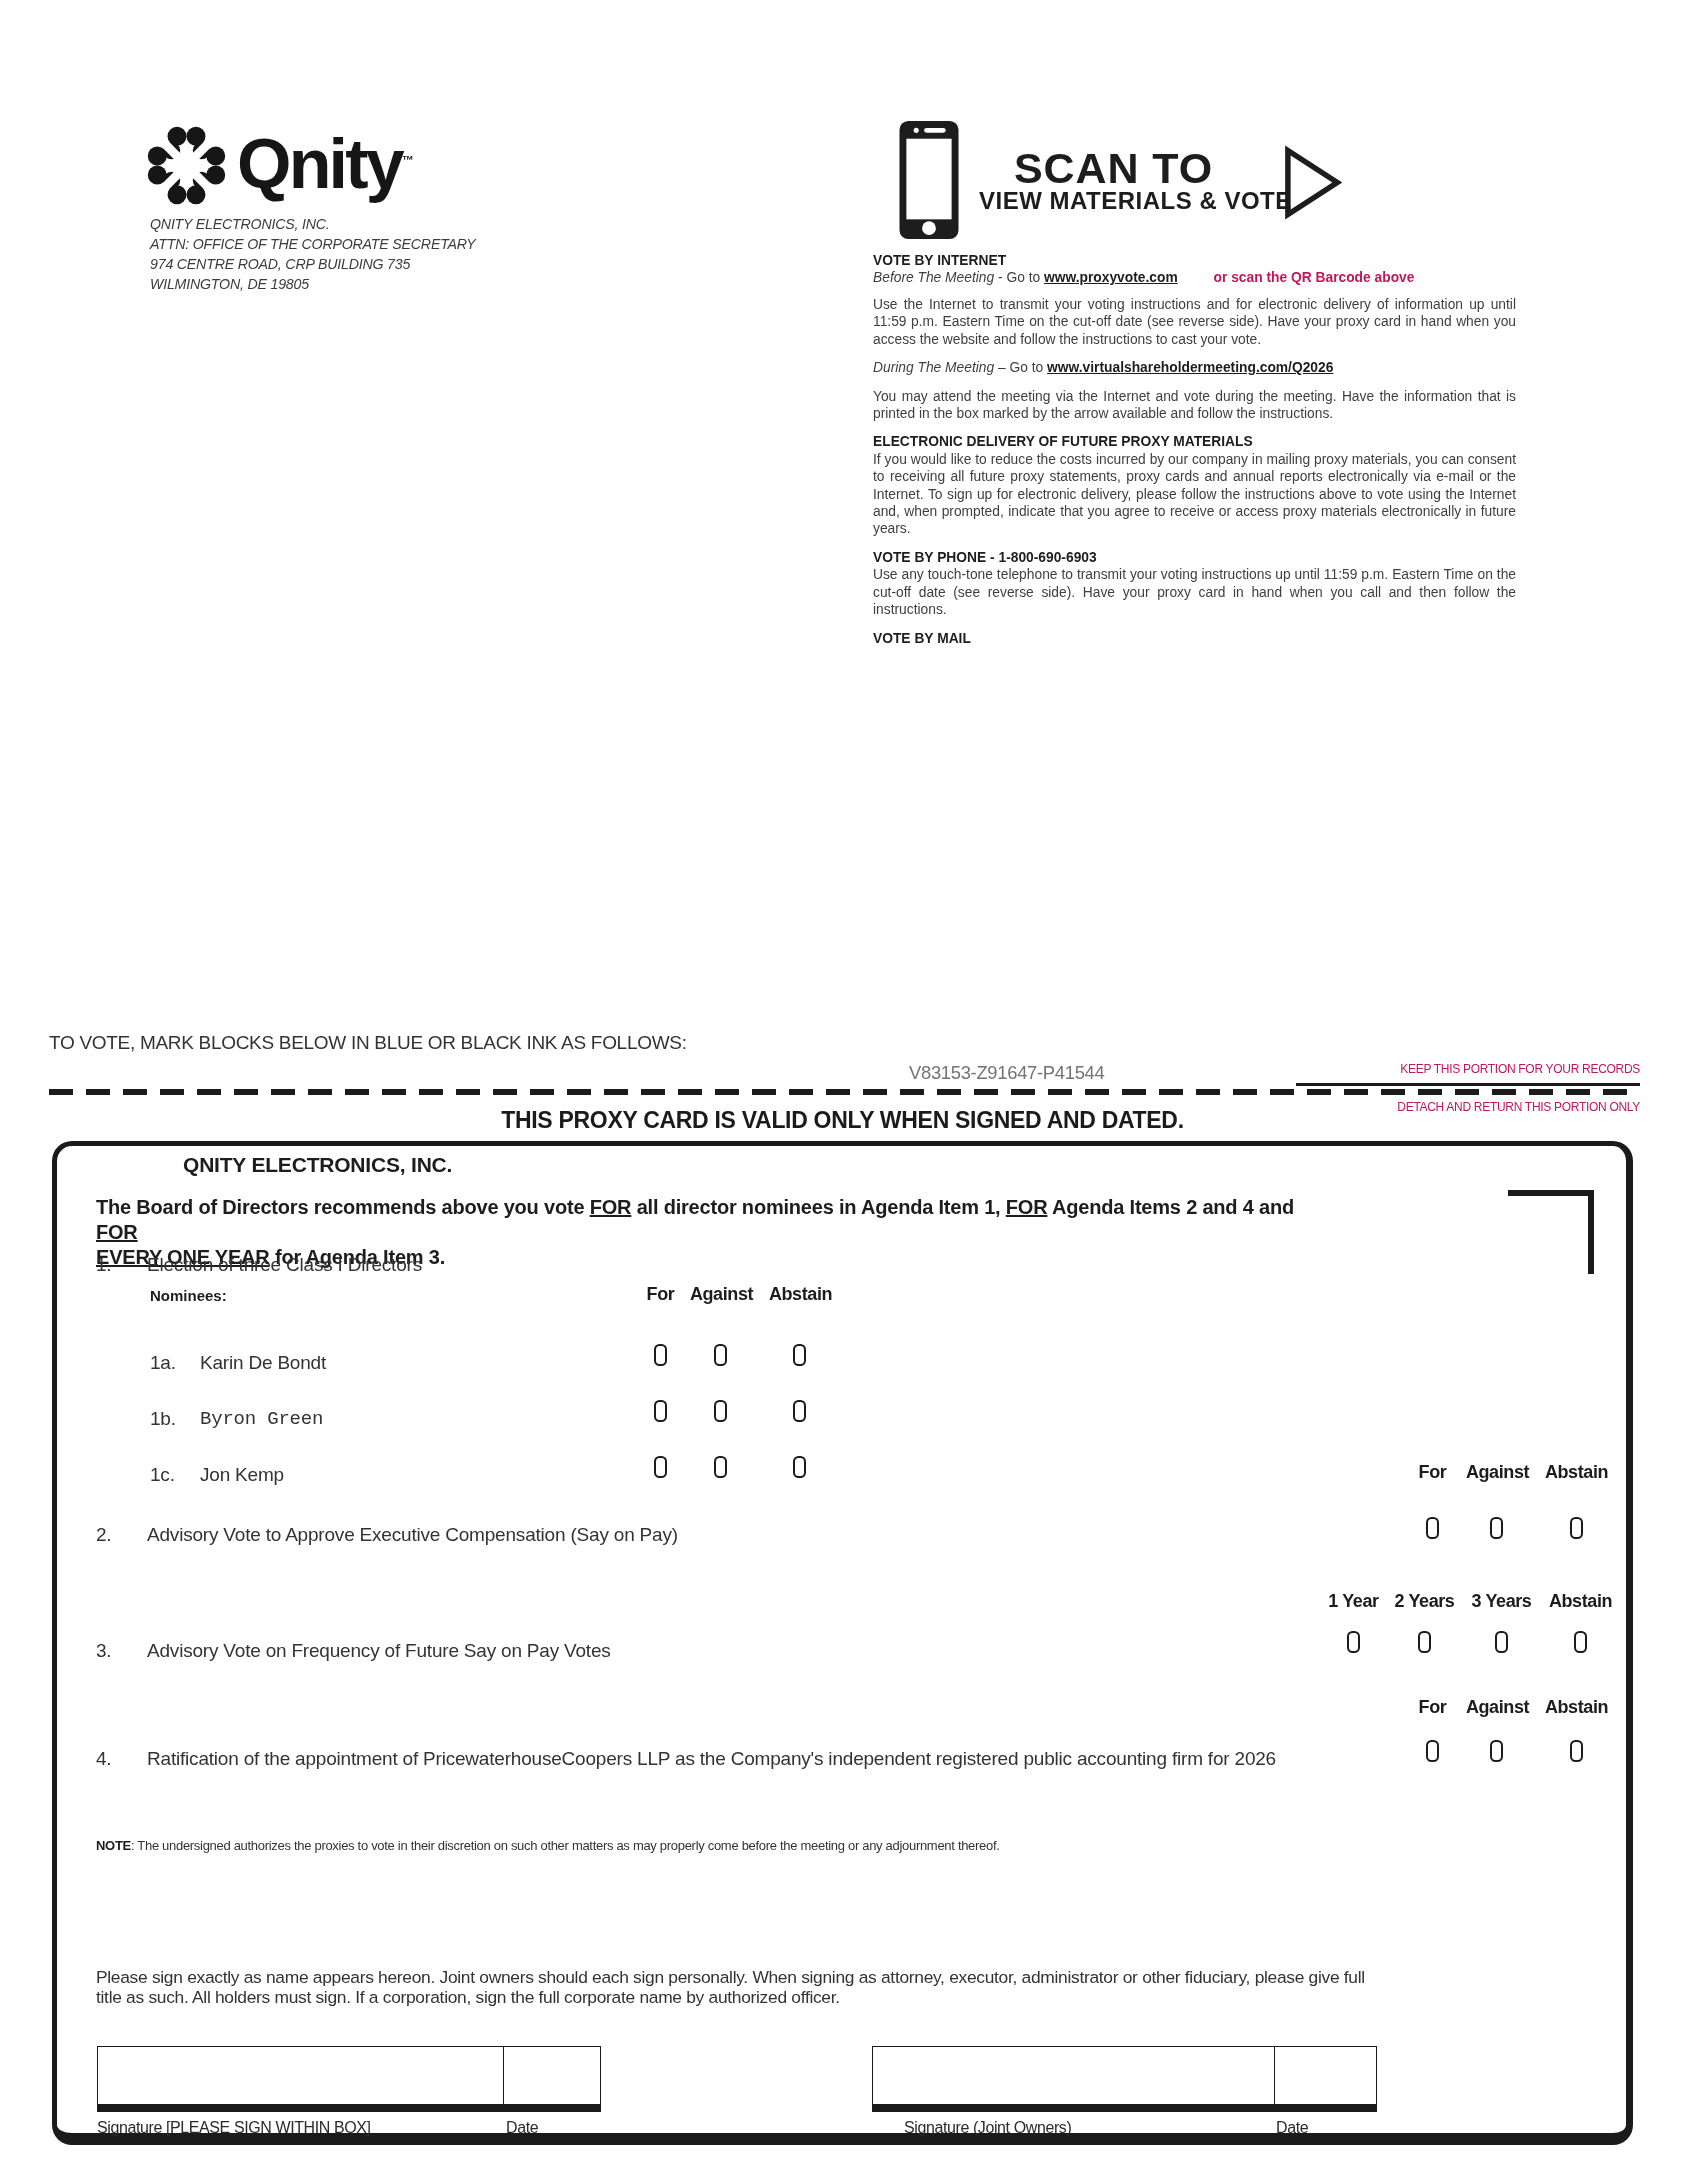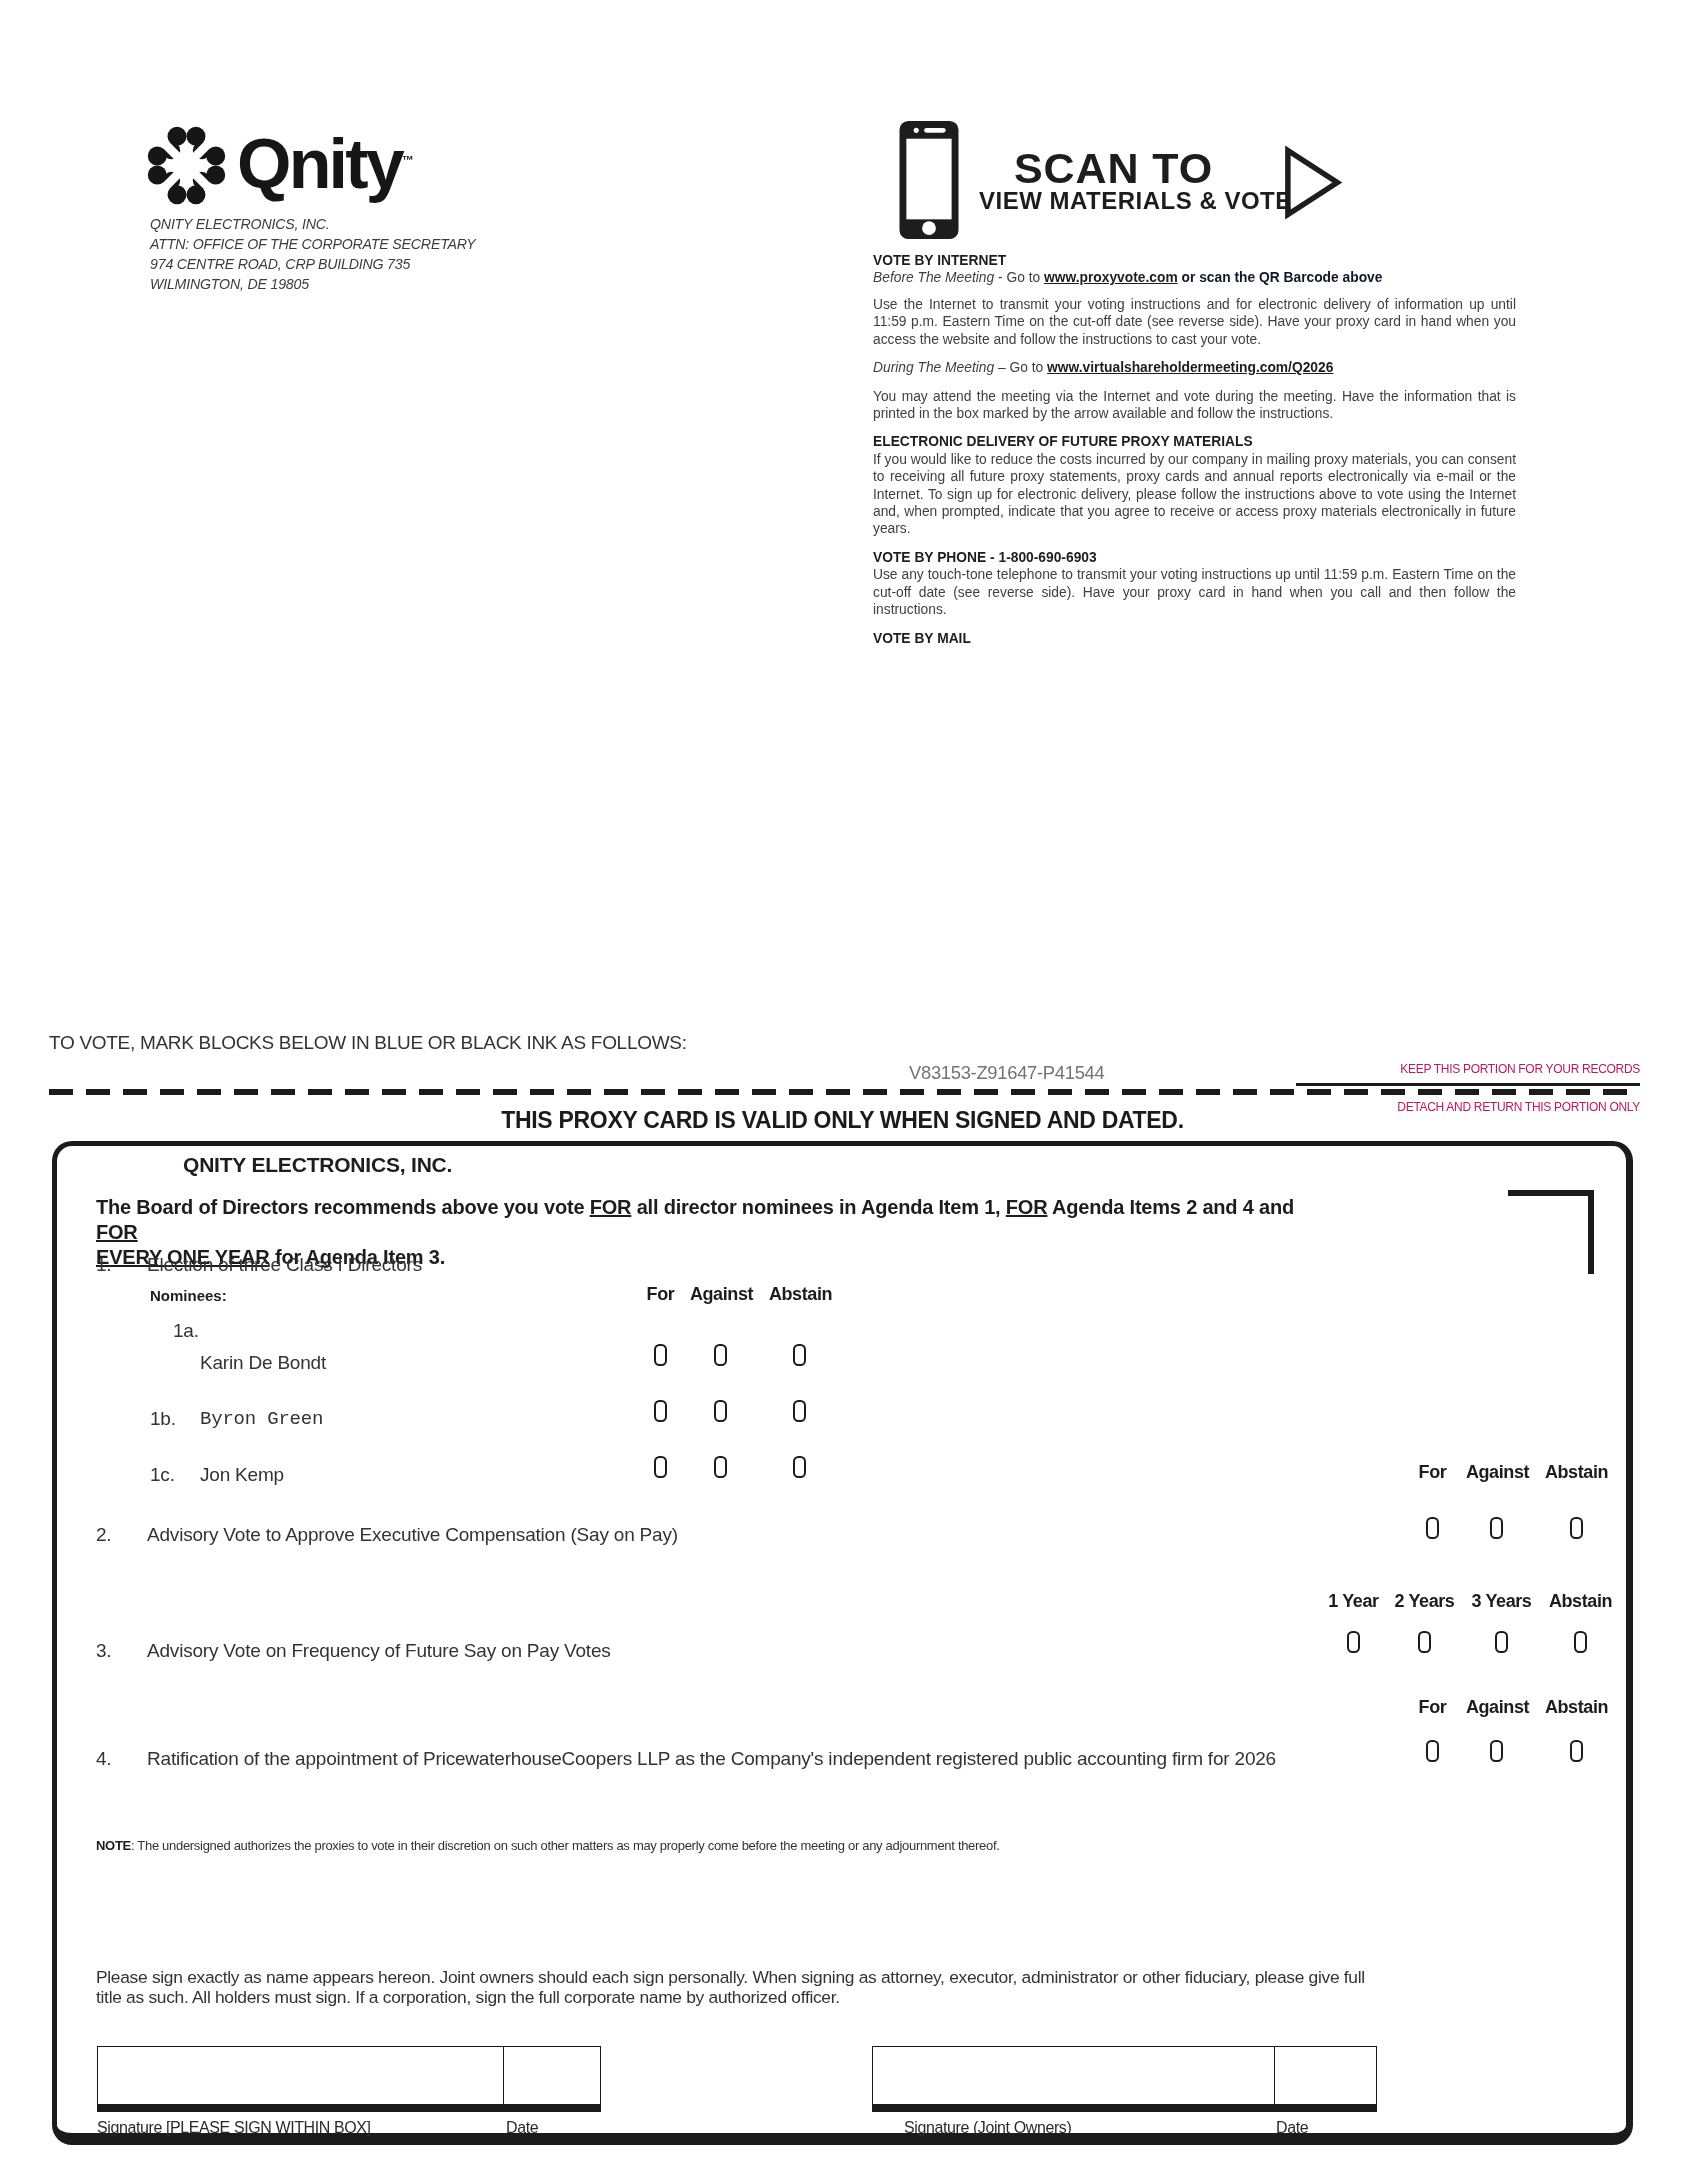--- a/index.html
+++ b/index.html
@@ -12,21 +12,21 @@
   
   .scan-title{font-size:43px;font-weight:800;letter-spacing:0.9px;color:#1d1d1d;line-height:1;}
   .scan-sub{font-size:24px;font-weight:800;letter-spacing:0.5px;color:#1d1d1d;line-height:1;}
   
   .col{width:643px;font-size:13.8px;line-height:17.4px;color:#3f3f3f;text-align:justify;}
   .col h4{margin:0;font-size:13.8px;line-height:17.4px;color:#1d1d1d;font-weight:700;text-align:left;}
   .col p{margin:0 0 0 0;}
   .gap10{height:9.2px;} .gap12{height:11px;}
   .ital{font-style:italic;}
   .lnk{font-weight:700;text-decoration:underline;color:#1d1d1d;}
-  .bld{font-weight:700;color:#0f172a;}
+  .bld{font-weight:700;color:#be185d;padding-left:32px;}
   
   .tovote{font-size:19px;color:#333;letter-spacing:-0.3px;}
   .vcode{font-size:18.4px;color:#737373;letter-spacing:-0.3px;}
   .keepright{font-size:12px;color:#be185d;letter-spacing:-0.3px;text-align:right;width:551px;}
   .validline{font-size:23px;font-weight:700;color:#1b1b1b;text-align:center;letter-spacing:-0.3px;}
   .dashline{height:6.4px;background:repeating-linear-gradient(90deg,#1b1b1b 0 24px,transparent 24px 37px);}
   .solidline{height:2.8px;background:#1b1b1b;}
   
   .card{box-sizing:border-box;border:5.5px solid #1b1b1b;border-right-width:7.3px;border-bottom-width:12px;border-radius:20px;}
   .company{font-size:21px;font-weight:700;color:#1d1d1d;letter-spacing:-0.2px;}
@@ -131,21 +131,21 @@
 <div class="abs cornermark" style="left:1508px;top:1190px;"></div>
 
 <div class="abs itm" style="left:96px;top:1254px;">1.</div>
 <div class="abs itm" style="left:147px;top:1254px;">Election of three Class I Directors</div>
 
 <div class="abs nom-label" style="left:150px;top:1287px;">Nominees:</div>
 <div class="abs colhead" style="left:619px;top:1284px;">For</div>
 <div class="abs colhead" style="left:680px;top:1284px;">Against</div>
 <div class="abs colhead" style="left:759px;top:1284px;">Abstain</div>
 
-<div class="abs itm" style="left:150px;top:1320px;margin-left:23px;">1a.</div>
+<div class="abs itm" style="left:150px;top:1352px;">1a.</div>
 <div class="abs itm" style="left:200px;top:1352px;">Karin De Bondt</div>
 <div class="abs cb" style="left:654px;top:1344px;"></div>
 <div class="abs cb" style="left:714px;top:1344px;"></div>
 <div class="abs cb" style="left:793px;top:1344px;"></div>
 
 <div class="abs itm" style="left:150px;top:1408px;">1b.</div>
 <div class="abs itm" style="left:200px;top:1408px;font-family:Liberation Mono, monospace;">Byron Green</div>
 <div class="abs cb" style="left:654px;top:1400px;"></div>
 <div class="abs cb" style="left:714px;top:1400px;"></div>
 <div class="abs cb" style="left:793px;top:1400px;"></div>

